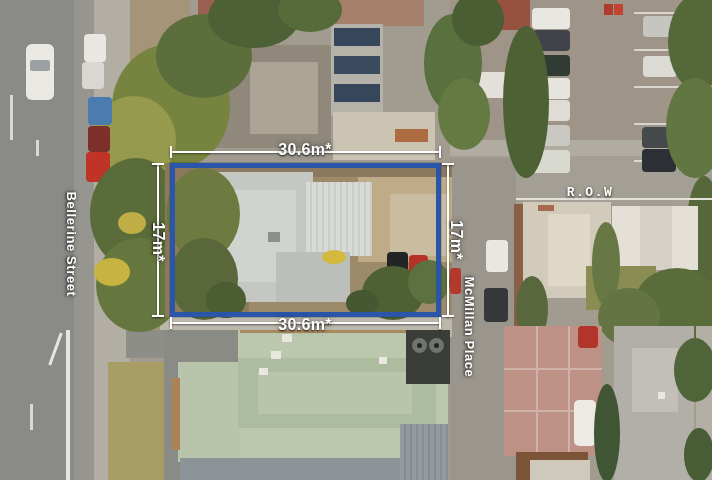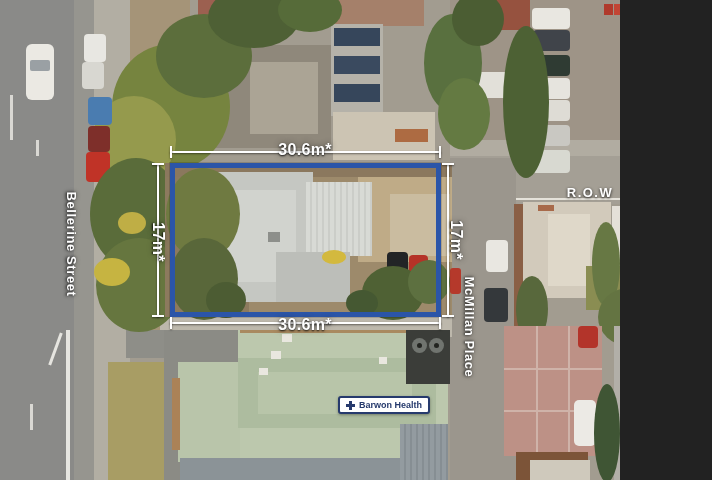--- a/index.html
+++ b/index.html
@@ -1,17 +1,17 @@
 <!DOCTYPE html>
 <html><head>
 <meta charset="utf-8">
 <style>
   html,body{margin:0;padding:0;background:#222;}
   .stage{
-    position:relative;width:620px;height:480px;overflow:hidden;
+    position:relative;width:712px;height:480px;overflow:hidden;
     font-family:"Liberation Sans",sans-serif;
     background:#a29c90;
   }
   .scene{position:absolute;inset:0;}
   .scene .el{position:absolute;}
   .overlay{position:absolute;inset:0;}
 
   
   .boundary{
     position:absolute;left:170px;top:163px;width:271px;height:154px;
@@ -50,20 +50,21 @@
 
   .street-label{
     position:absolute;color:#fff;font-weight:bold;font-size:13px;letter-spacing:.6px;
     white-space:nowrap;transform:translate(-50%,-50%) rotate(90deg);
     text-shadow:0 1px 3px rgba(0,0,0,.9),0 0 5px rgba(0,0,0,.4);
   }
   .row-label{
     position:absolute;transform:translate(-50%,-50%);
     color:#fff;font-weight:bold;font-size:13px;letter-spacing:1.5px;white-space:nowrap;
     text-shadow:0 1px 3px rgba(0,0,0,.9);
+    font-family:Liberation Mono, monospace;
   }
 
   
   .badge{
     position:absolute;left:338px;top:396px;height:18px;box-sizing:border-box;
     display:inline-flex;align-items:center;gap:4px;padding:0 6px;
     background:#ffffff;border:2px solid #263a6d;border-radius:3px;
     color:#263a6d;font-size:9px;font-weight:bold;white-space:nowrap;
     box-shadow:0 1px 3px rgba(0,0,0,.35);
   }
@@ -226,18 +227,14 @@
     <div class="dim-label" style="left:305px;top:150px;">30.6m*</div>
     <div class="dim-label" style="left:305px;top:325px;">30.6m*</div>
     <div class="dim-label rot" style="left:158px;top:242px;">17m*</div>
     <div class="dim-label rot" style="left:456px;top:240px;">17m*</div>
 
 
     <div class="street-label" style="left:71px;top:244px;">Bellerine Street</div>
     <div class="street-label" style="left:469px;top:327px;">McMillan Place</div>
     <div class="row-label" style="left:590px;top:192px;">R.O.W</div>
 
-    <div class="badge">
-      <span class="cross"></span>
-      <span>Barwon Health</span>
-    </div>
   </div>
 </div>
 
 </body></html>

